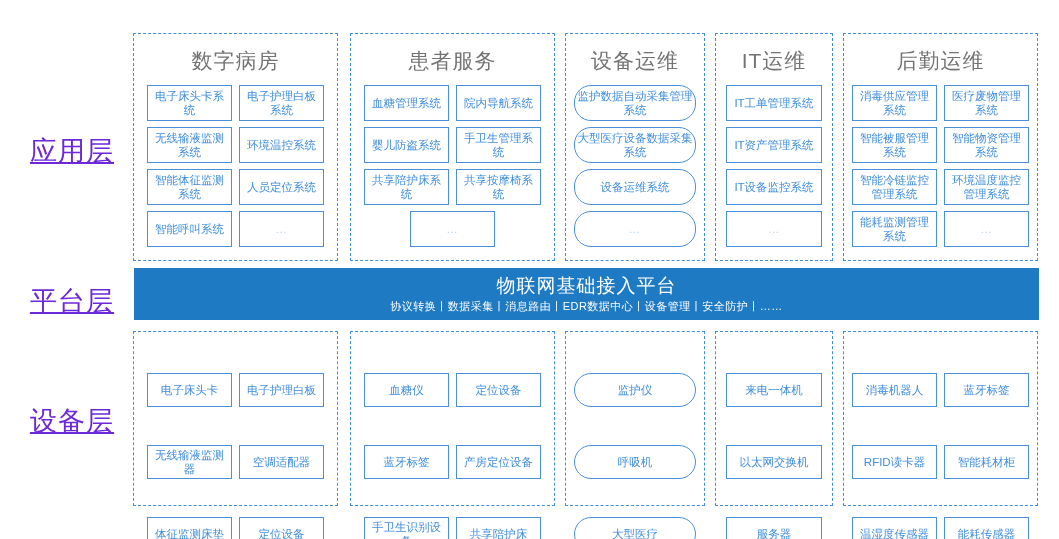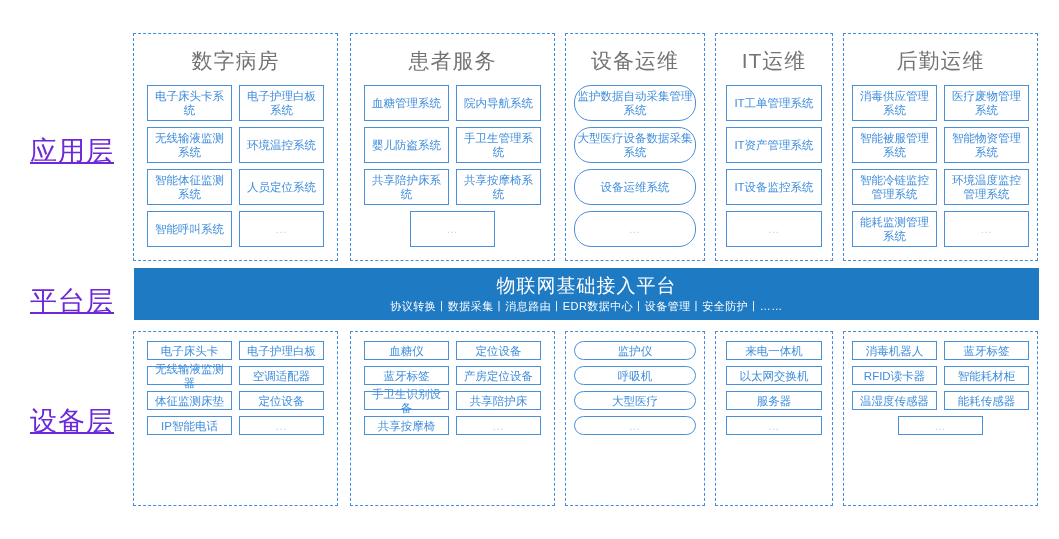--- a/index.html
+++ b/index.html
@@ -69,21 +69,21 @@
     align-items:center;
     justify-content:center;
     text-align:center;
     padding:1px 2px;
     white-space:normal;
     word-break:break-all;
   }
   .card.muted{color:#b9d3ec;letter-spacing:1px;}
 
   
-  .dev .card{height:19px;}
+  .dev .card{height:34px;margin-top:32px;}
 
   
   .platform{
     position:absolute;
     left:134px;top:268px;
     width:905px;height:52px;
     background:#1f7ac4;
     color:#ffffff;
     display:flex;
     flex-direction:column;

